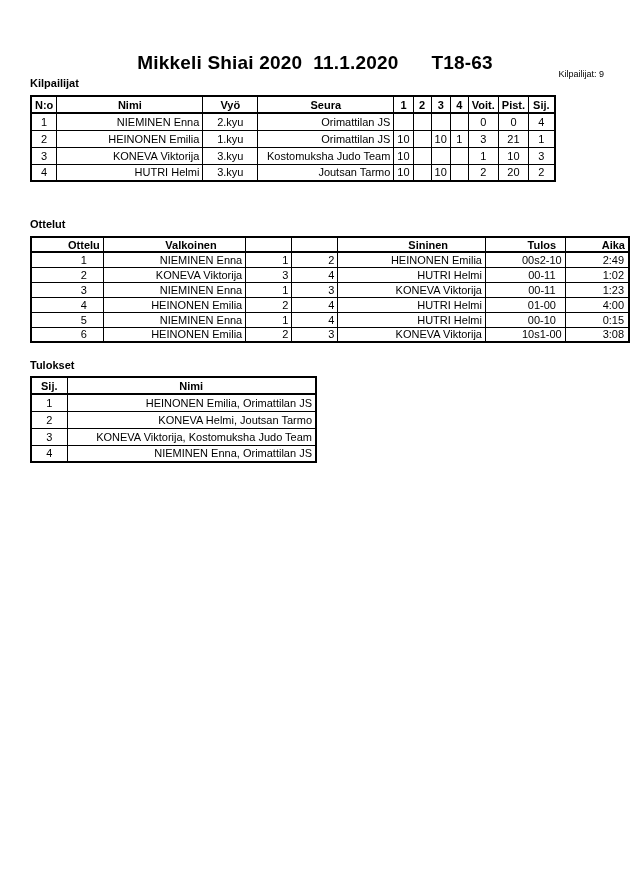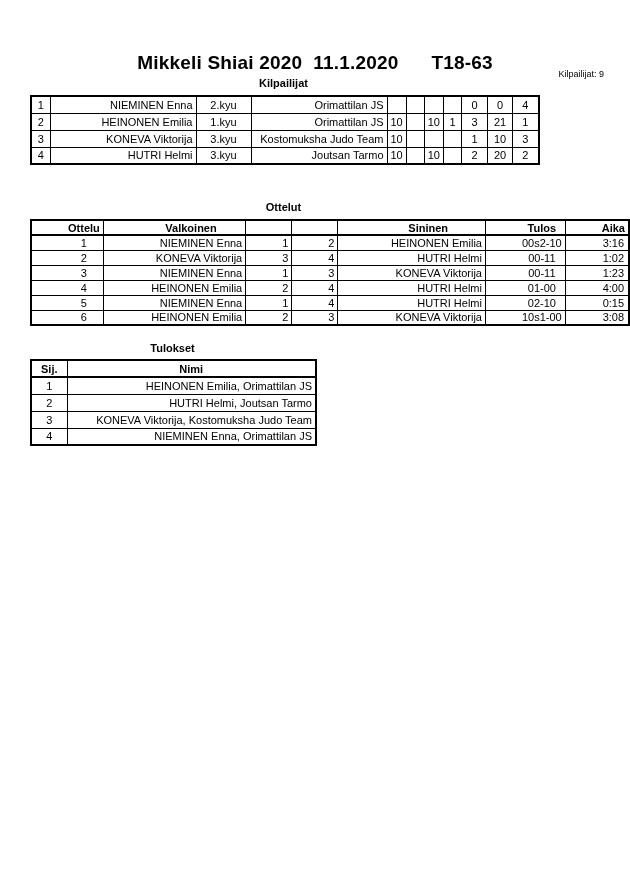--- a/index.html
+++ b/index.html
@@ -22,21 +22,21 @@
   }
   .competitors-count {
     position: absolute;
     top: 69px;
     right: 26px;
     font-size: 9px;
   }
   .section-title {
     font-weight: bold;
     font-size: 11px;
-    text-align: center;
+    text-align: left;
   }
   .sec-title-1 { width: 507px; margin: 3px 0 6px 30px; }
   .sec-title-2 { width: 507px; margin: 36px 0 6px 30px; }
   .sec-title-3 { width: 285px; margin: 16px 0 5px 30px; }
 
   table {
     border-collapse: collapse;
     table-layout: fixed;
     margin-left: 30px;
     border: 2px solid #000;
@@ -75,20 +75,33 @@
       <col style="width:136px">
     <col style="width:18px">
       <col style="width:18px">
       <col style="width:18px">
       <col style="width:18px">
     <col style="width:26px">
       <col style="width:25px">
       <col style="width:26px">
   </colgroup>
   <tbody>
+      <tr>
+    <th class="c">N:o</th>
+    <th class="c">Nimi</th>
+    <th class="c">Vyö</th>
+    <th class="c">Seura</th>
+    <th class="c">1</th>
+    <th class="c">2</th>
+    <th class="c">3</th>
+    <th class="c">4</th>
+    <th class="c">Voit.</th>
+    <th class="c">Pist.</th>
+    <th class="c">Sij.</th>
+  </tr>
   <tr>
     <td class="c">1</td>
     <td class="l">NIEMINEN Enna</td>
     <td class="c">2.kyu</td>
     <td class="l">Orimattilan JS</td>
     <td class="c"></td>
     <td class="c"></td>
     <td class="c"></td>
     <td class="c"></td>
     <td class="c">0</td>
@@ -159,21 +172,21 @@
     <th class="c">Tulos</th>
     <th class="c">Aika</th>
   </tr>
   <tr>
     <td class="c">1</td>
     <td class="l">NIEMINEN Enna</td>
     <td class="c">1</td>
     <td class="c">2</td>
     <td class="l">HEINONEN Emilia</td>
     <td class="c">00s2-10</td>
-    <td class="c">3:16</td>
+    <td class="c">2:49</td>
   </tr>
   <tr>
     <td class="c">2</td>
     <td class="l">KONEVA Viktorija</td>
     <td class="c">3</td>
     <td class="c">4</td>
     <td class="l">HUTRI Helmi</td>
     <td class="c">00-11</td>
     <td class="c">1:02</td>
   </tr>
@@ -194,21 +207,21 @@
     <td class="l">HUTRI Helmi</td>
     <td class="c">01-00</td>
     <td class="c">4:00</td>
   </tr>
   <tr>
     <td class="c">5</td>
     <td class="l">NIEMINEN Enna</td>
     <td class="c">1</td>
     <td class="c">4</td>
     <td class="l">HUTRI Helmi</td>
-    <td class="c">02-10</td>
+    <td class="c">00-10</td>
     <td class="c">0:15</td>
   </tr>
   <tr>
     <td class="c">6</td>
     <td class="l">HEINONEN Emilia</td>
     <td class="c">2</td>
     <td class="c">3</td>
     <td class="l">KONEVA Viktorija</td>
     <td class="c">10s1-00</td>
     <td class="c">3:08</td>
@@ -227,21 +240,21 @@
       <tr>
     <th class="c">Sij.</th>
     <th class="c">Nimi</th>
   </tr>
   <tr>
     <td class="c">1</td>
     <td class="l">HEINONEN Emilia, Orimattilan JS</td>
   </tr>
   <tr>
     <td class="c">2</td>
-    <td class="l">HUTRI Helmi, Joutsan Tarmo</td>
+    <td class="l">KONEVA Helmi, Joutsan Tarmo</td>
   </tr>
   <tr>
     <td class="c">3</td>
     <td class="l">KONEVA Viktorija, Kostomuksha Judo Team</td>
   </tr>
   <tr>
     <td class="c">4</td>
     <td class="l">NIEMINEN Enna, Orimattilan JS</td>
   </tr>
 </tbody>

